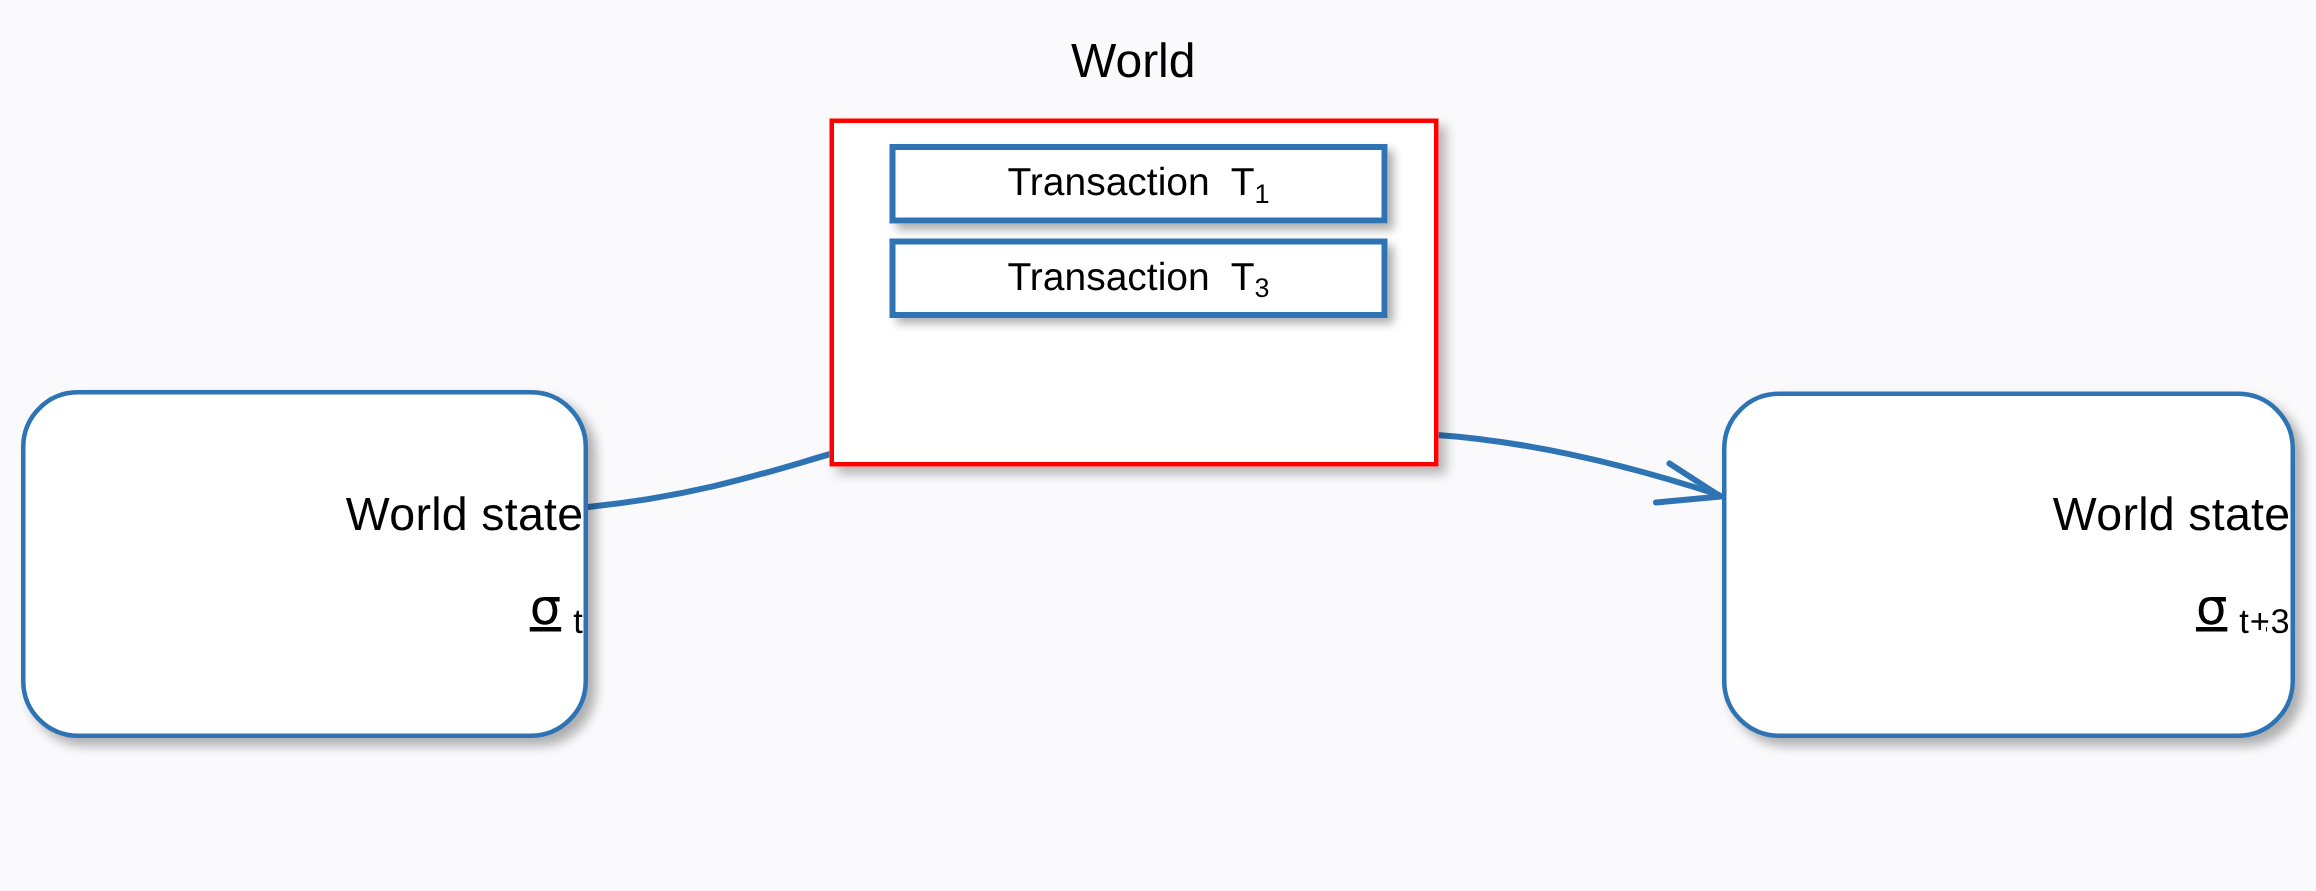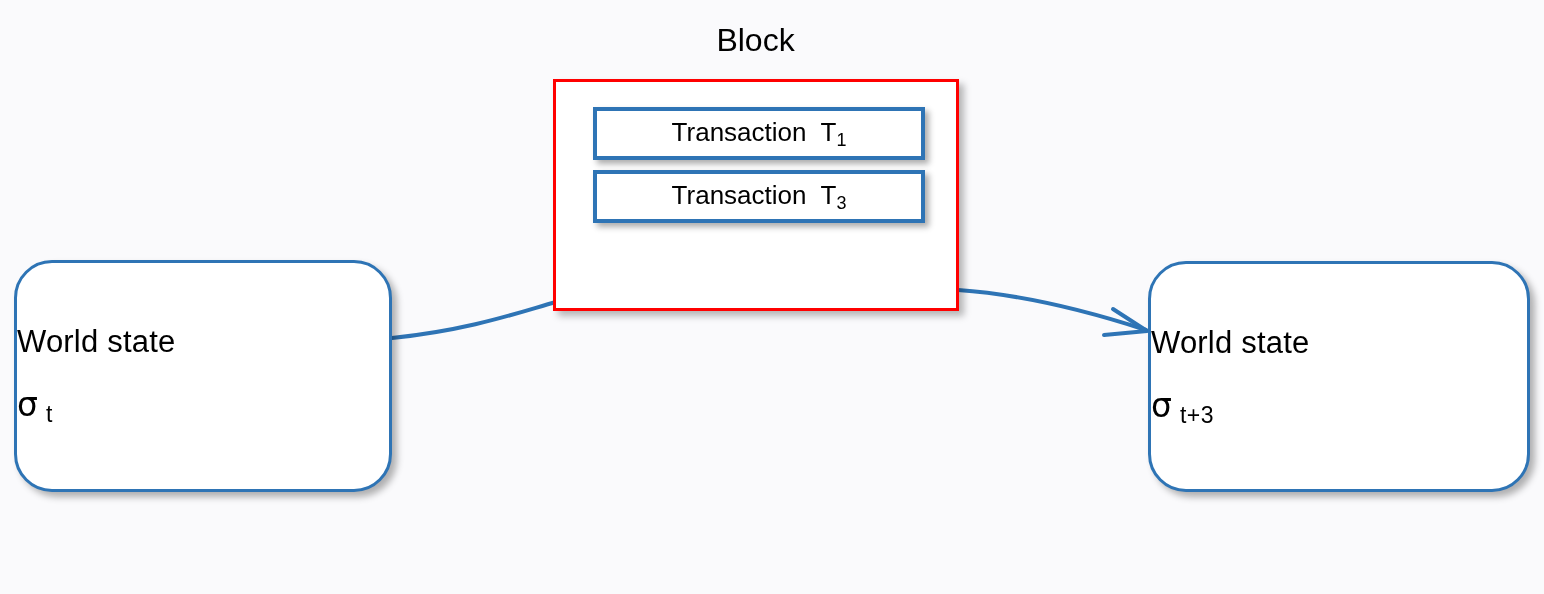--- a/index.html
+++ b/index.html
@@ -32,38 +32,39 @@
   
   .state-box {
     position: absolute;
     box-sizing: border-box;
     background: #ffffff;
     border: 3px solid #2E74B5;
     border-radius: 38px;
     box-shadow: 5px 5px 7px rgba(0,0,0,0.30);
     display: flex;
     flex-direction: column;
-    align-items: flex-start;
+    align-items: flex-end;
     justify-content: center;
   }
   #state-left  { left: 14px;   top: 260px; width: 378px; height: 232px; }
   #state-right { left: 1148px; top: 261px; width: 382px; height: 231px; }
 
   .state-title {
     font-size: 31px;
     color: #000000;
     line-height: 1;
     letter-spacing: 0.2px;
   }
   .state-symbol {
     margin-top: 30px;
     font-size: 34px;
     color: #000000;
     line-height: 1;
     white-space: nowrap;
+    text-decoration: underline;
   }
   .state-symbol .sigma {
     font-family: "DejaVu Sans", sans-serif;
     font-size: 33px;
   }
   .state-symbol .sub {
     font-size: 23px;
     vertical-align: -6px;
     margin-left: 8px;
     letter-spacing: 0.5px;
@@ -87,21 +88,21 @@
     width: 406px;
     height: 232px;
     box-sizing: border-box;
     background: #ffffff;
     border: 3px solid #FF0000;
     box-shadow: 5px 5px 7px rgba(0,0,0,0.28);
   }
   #tx-list {
     position: absolute;
     left: 37px;
-    top: 25px;
+    top: 14px;
     width: 332px;
   }
   .tx-box {
     box-sizing: border-box;
     width: 332px;
     height: 53px;
     background: #ffffff;
     border: 4px solid #2E74B5;
     box-shadow: 4px 4px 6px rgba(0,0,0,0.32);
     display: flex;
@@ -135,21 +136,21 @@
     <path d="M 1113 309 L 1147 331 L 1104 335" fill="none" stroke="#2E74B5" stroke-width="4" stroke-linecap="round" stroke-linejoin="round"></path>
   </svg>
 
   <div id="state-left" class="state-box">
     <div class="state-title">World state</div>
     <div class="state-symbol">
       <span class="sigma">σ</span><span class="sub">t</span>
     </div>
   </div>
 
-  <div id="block-title">Block</div>
+  <div id="block-title">World</div>
 
   <div id="block">
     <div id="tx-list">
 
       <div class="tx-box">
         <div class="tx-label">
           <span>Transaction</span><span class="tname">T</span><span class="sub">1</span>
         </div>
       </div>
 

